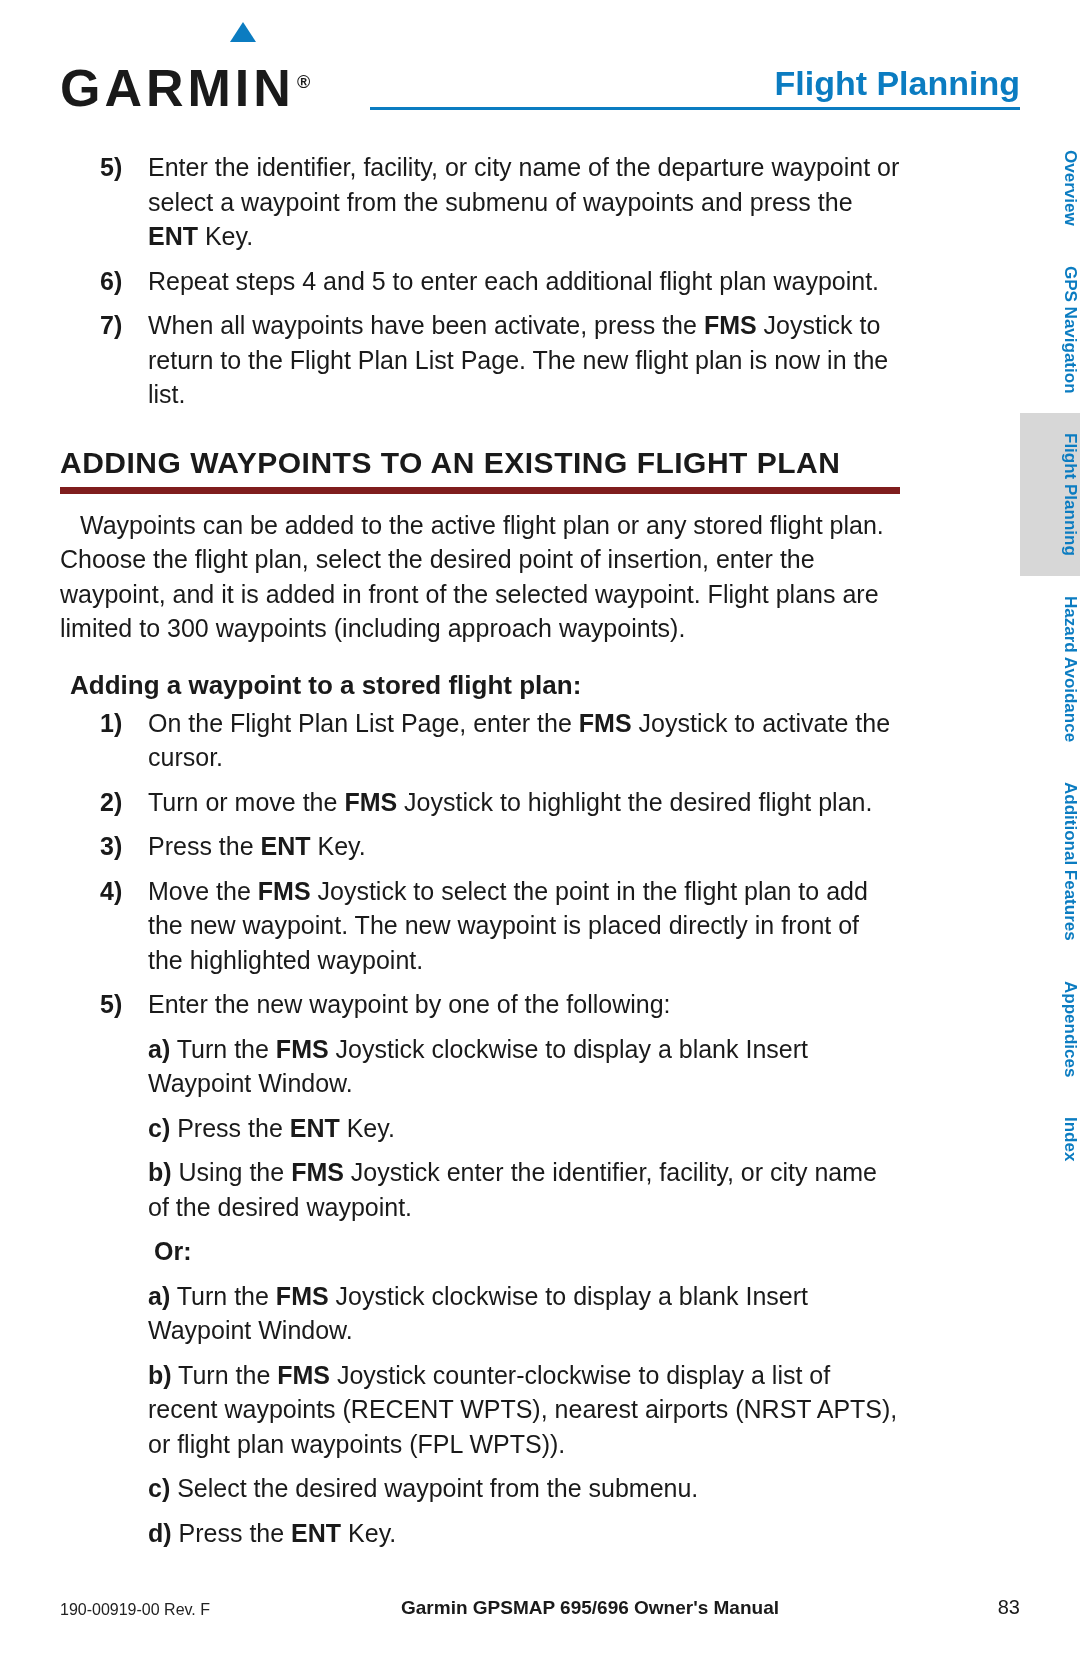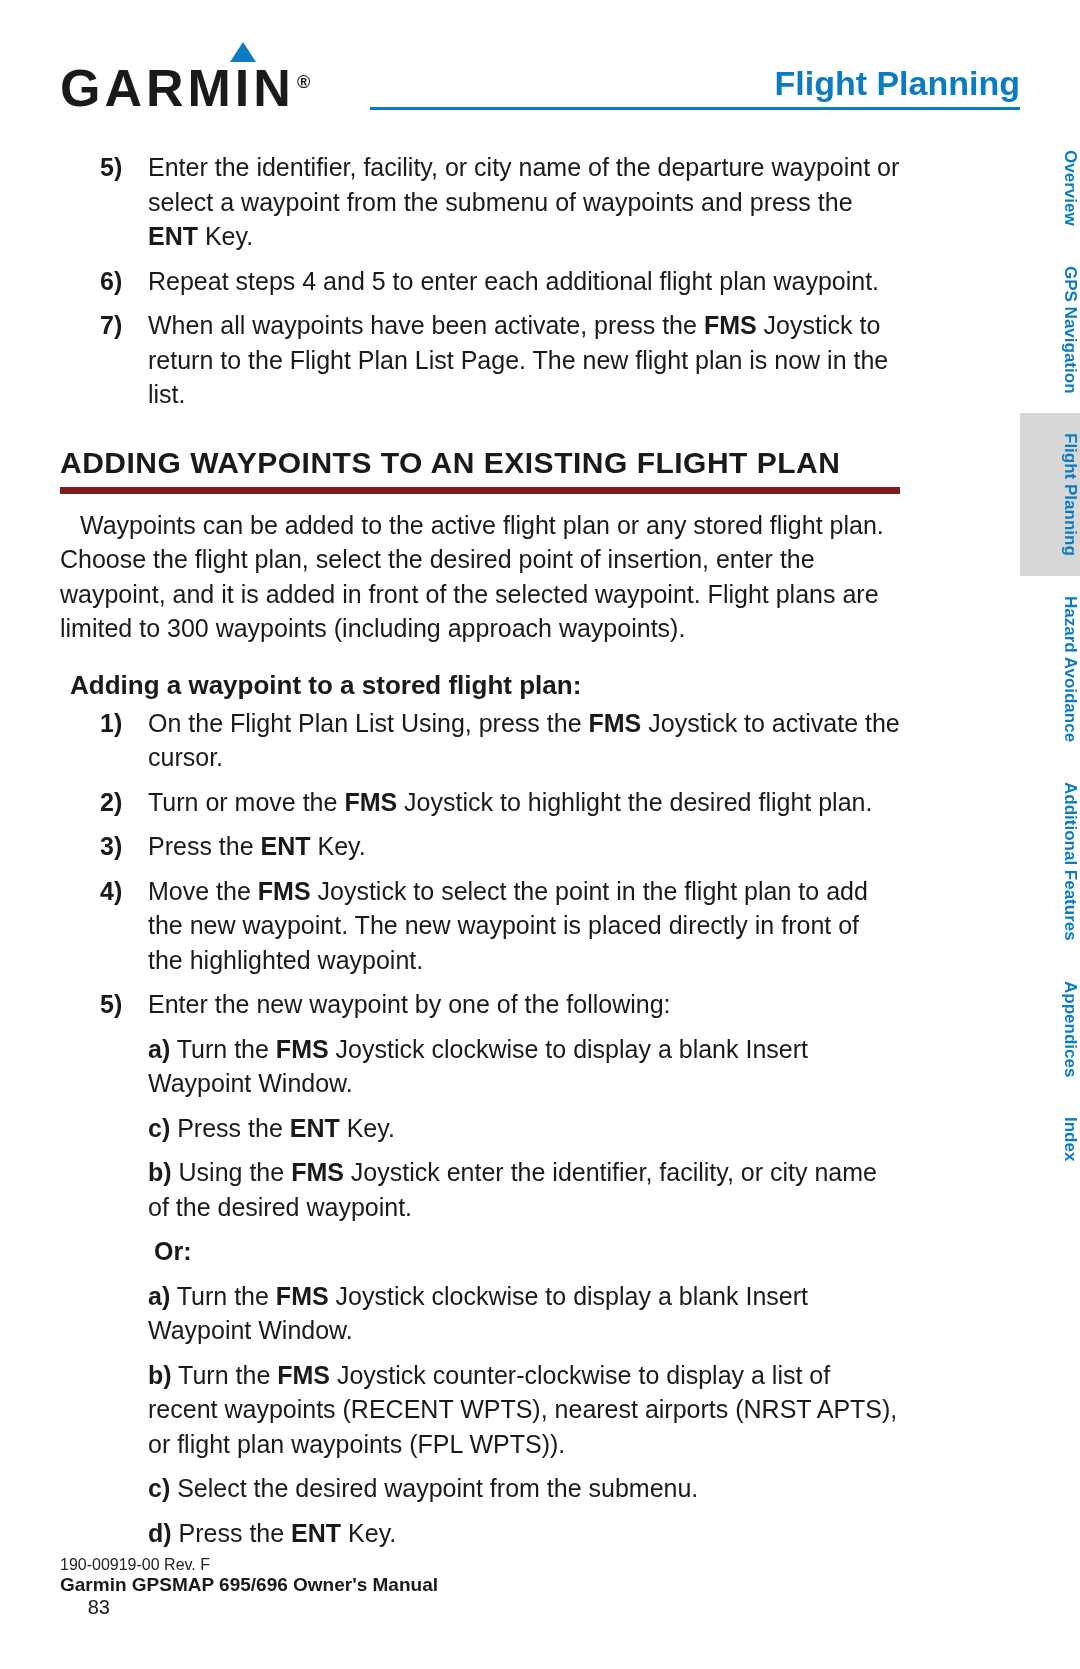--- a/index.html
+++ b/index.html
@@ -1,21 +1,21 @@
 <!DOCTYPE html>
 <html><head>
 <meta charset="utf-8">
 <style>
   * { box-sizing: border-box; margin: 0; padding: 0; }
   html, body { width: 1080px; height: 1669px; background: #fff; font-family: "Helvetica Neue", Helvetica, Arial, sans-serif; color: #1a1a1a; }
   .page { position: relative; width: 1080px; height: 1669px; padding: 50px 60px 40px 60px; }
 
   
   .header { display: flex; align-items: flex-end; justify-content: space-between; margin-bottom: 40px; }
-  .logo-wrap { display: flex; align-items: center; }
+  .logo-wrap { display: flex; align-items: flex-start; }
   .logo-text { font-size: 52px; font-weight: 700; letter-spacing: 4px; position: relative; top: 8px; }
   .logo-reg { font-size: 18px; vertical-align: super; margin-left: 2px; }
   .logo-tri { width: 0; height: 0; border-left: 13px solid transparent; border-right: 13px solid transparent; border-bottom: 20px solid #0b7cc1; position: relative; left: -84px; top: -28px; }
   .section-title { color: #0b7cc1; font-size: 34px; font-weight: 700; border-bottom: 3px solid #0b7cc1; padding-bottom: 4px; flex: 1; text-align: right; margin-left: 30px; }
 
   
   .content { width: 840px; font-size: 25px; line-height: 1.38; }
   .ol { list-style: none; margin-left: 40px; margin-bottom: 30px; }
   .ol li { display: flex; margin-bottom: 10px; }
   .ol .num { font-weight: 700; min-width: 48px; }
@@ -30,21 +30,21 @@
   .sublist p { margin-bottom: 10px; }
   .or-label { font-weight: 700; margin: 8px 0 10px 6px; }
 
   
   .tabs { position: absolute; right: 0; top: 130px; width: 60px; display: flex; flex-direction: column; }
   .tab { writing-mode: vertical-rl; text-orientation: mixed; font-size: 17px; font-weight: 700; color: #0b7cc1; padding: 20px 0; text-align: center; }
   .tab.active { background: #d7d7d7; }
   .tab.inactive { background: #fff; }
 
   
-  .footer { position: absolute; bottom: 50px; left: 60px; right: 60px; display: flex; align-items: flex-start; justify-content: space-between; font-size: 18px; flex-direction: column; }
+  .footer { position: absolute; bottom: 50px; left: 60px; right: 60px; display: flex; align-items: flex-end; justify-content: space-between; font-size: 18px; }
   .footer .doc-rev { font-size: 16px; color: #222; }
   .footer .manual { font-weight: 700; font-size: 19px; text-align: center; flex: 1; }
   .footer .pg { font-size: 20px; min-width: 50px; text-align: right; }
 </style>
 </head>
 <body>
 
 <div class="page">
 
   <div class="header">
@@ -73,21 +73,21 @@
     </ol>
 
     <h2 class="section-h">ADDING WAYPOINTS TO AN EXISTING FLIGHT PLAN</h2>
     <p class="intro-p">Waypoints can be added to the active flight plan or any stored flight plan.  Choose the flight plan, select the desired point of insertion, enter the waypoint, and it is added in front of the selected waypoint.  Flight plans are limited to 300 waypoints (including approach waypoints).</p>
 
     <h3 class="sub-h">Adding a waypoint to a stored flight plan:</h3>
 
     <ol class="ol">
       <li>
         <span class="num">1)</span>
-        <span class="txt"><span>On the Flight Plan List Using, press the </span><span class="bold">FMS</span><span> Joystick to activate the cursor.</span></span>
+        <span class="txt"><span>On the Flight Plan List Page, enter the </span><span class="bold">FMS</span><span> Joystick to activate the cursor.</span></span>
       </li>
       <li>
         <span class="num">2)</span>
         <span class="txt"><span>Turn or move the </span><span class="bold">FMS</span><span> Joystick to highlight the desired flight plan.</span></span>
       </li>
       <li>
         <span class="num">3)</span>
         <span class="txt"><span>Press the </span><span class="bold">ENT</span><span> Key.</span></span>
       </li>
       <li>

